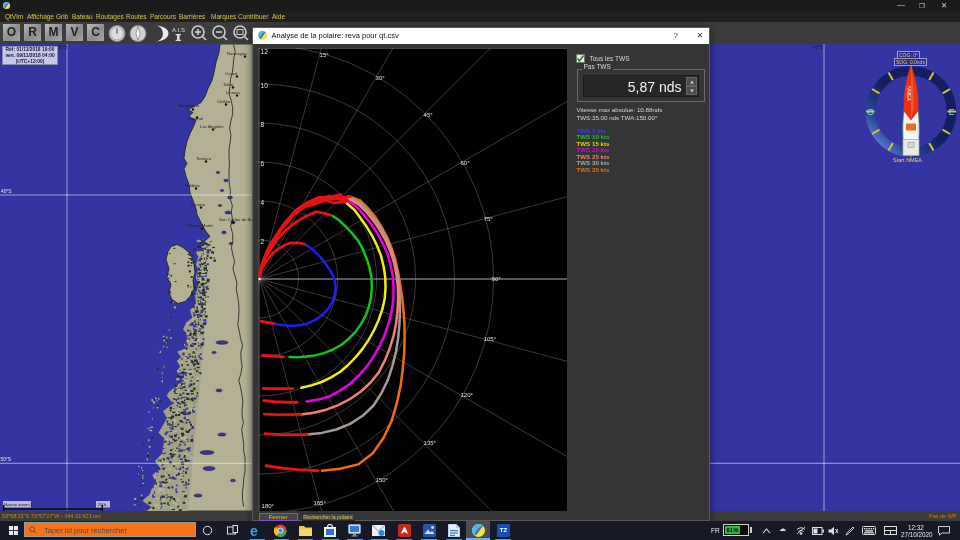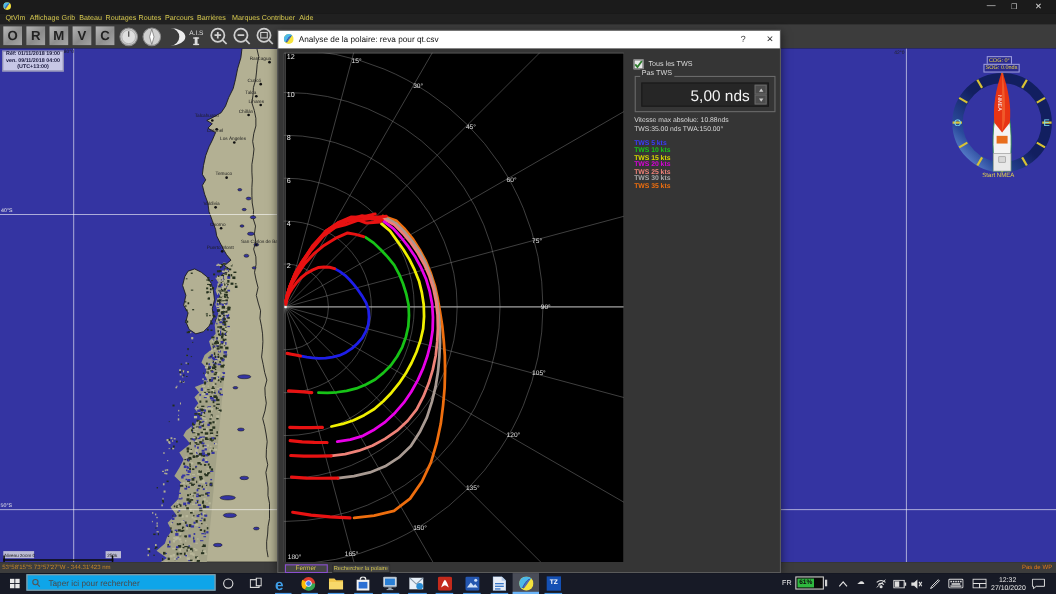--- a/index.html
+++ b/index.html
@@ -1240,21 +1240,21 @@
  </svg>
  <div class="abs" style="left:323px;top:26px;width:9px;height:9px;background:#e9e9e9;border:1px solid #777;">
   <svg class="abs" style="left:-1px;top:-1px;" width="9" height="9" viewBox="0 0 9 9">
         <path d="M1.5 4.5 L3.5 7 L7.5 1.5" stroke="#2d7d2d" stroke-width="1.6" fill="none"></path>
       </svg>
  </div>
  <span class="abs" style="left:337px;top:26.5px;color:#d8d8d8;font-size:6.5px;">Tous les TWS</span>
  <div class="abs" style="left:324px;top:41px;width:128px;height:33px;border:1px solid #6a6a6a;"></div>
  <span class="abs" style="left:329px;top:34.5px;background:#353535;color:#d8d8d8;font-size:6.5px;padding:0 2px;">Pas TWS</span>
  <div class="abs" style="left:330px;top:46.5px;width:116px;height:22px;background:#262626;border:1px solid #191919;">
-  <span class="abs" style="right:16px;top:3px;color:#f2f2f2;font-size:14px;">5,00 nds</span>
+  <span class="abs" style="right:16px;top:3px;color:#f2f2f2;font-size:14px;">5,87 nds</span>
   <div class="abs" style="right:1px;top:1px;width:11px;height:9px;background:#4c4c4c;border:0.5px solid #666;">
         <svg class="abs" style="left:0;top:0;" width="10" height="8" viewBox="0 0 10 8">
           <path d="M3 5.5 L5 2.5 L7 5.5Z" fill="#ccc"></path>
         </svg>
       </div>
   <div class="abs" style="right:1px;top:10.5px;width:11px;height:9px;background:#4c4c4c;border:0.5px solid #666;">
         <svg class="abs" style="left:0;top:0;" width="10" height="8" viewBox="0 0 10 8">
           <path d="M3 2.5 L5 5.5 L7 2.5Z" fill="#ccc"></path>
         </svg>
       </div>
@@ -1274,21 +1274,21 @@
 
 <div class="abs" style="left:0;top:520.5px;width:960px;height:19.5px;background:#171a26;">
  <svg class="abs" style="left:9px;top:5.5px;" width="9" height="9" viewBox="0 0 11 11">
       <g fill="#e8e8e8">
         <rect x="0" y="0" width="5" height="5"></rect>
         <rect x="6" y="0" width="5" height="5"></rect>
         <rect x="0" y="6" width="5" height="5"></rect>
         <rect x="6" y="6" width="5" height="5"></rect>
       </g>
     </svg>
- <div class="abs" style="left:24px;top:1px;width:172px;height:15.5px;background:#0ea5e9;border:1px solid #9a9a9a;text-align:right;">
+ <div class="abs" style="left:24px;top:1px;width:172px;height:15.5px;background:#f97316;border:1px solid #9a9a9a;text-align:right;">
   <svg class="abs" style="left:4px;top:3px;" width="8" height="8" viewBox="0 0 8 8">
         <circle cx="3.2" cy="3.2" r="2.4" fill="none" stroke="#555" stroke-width="1"></circle>
         <line x1="5" y1="5" x2="7.2" y2="7.2" stroke="#555" stroke-width="1"></line>
       </svg>
   <span class="abs" style="left:19px;top:3.5px;color:#4a4a4a;font-size:7.5px;">Taper ici pour rechercher</span>
  </div>
  <svg class="abs" style="left:202px;top:4.5px;" width="11" height="11" viewBox="0 0 11 11">
       <circle cx="5.5" cy="5.5" r="4.2" fill="none" stroke="#e0e0e0" stroke-width="1"></circle>
     </svg>
  <svg class="abs" style="left:227px;top:4.5px;" width="11" height="11" viewBox="0 0 11 11">

